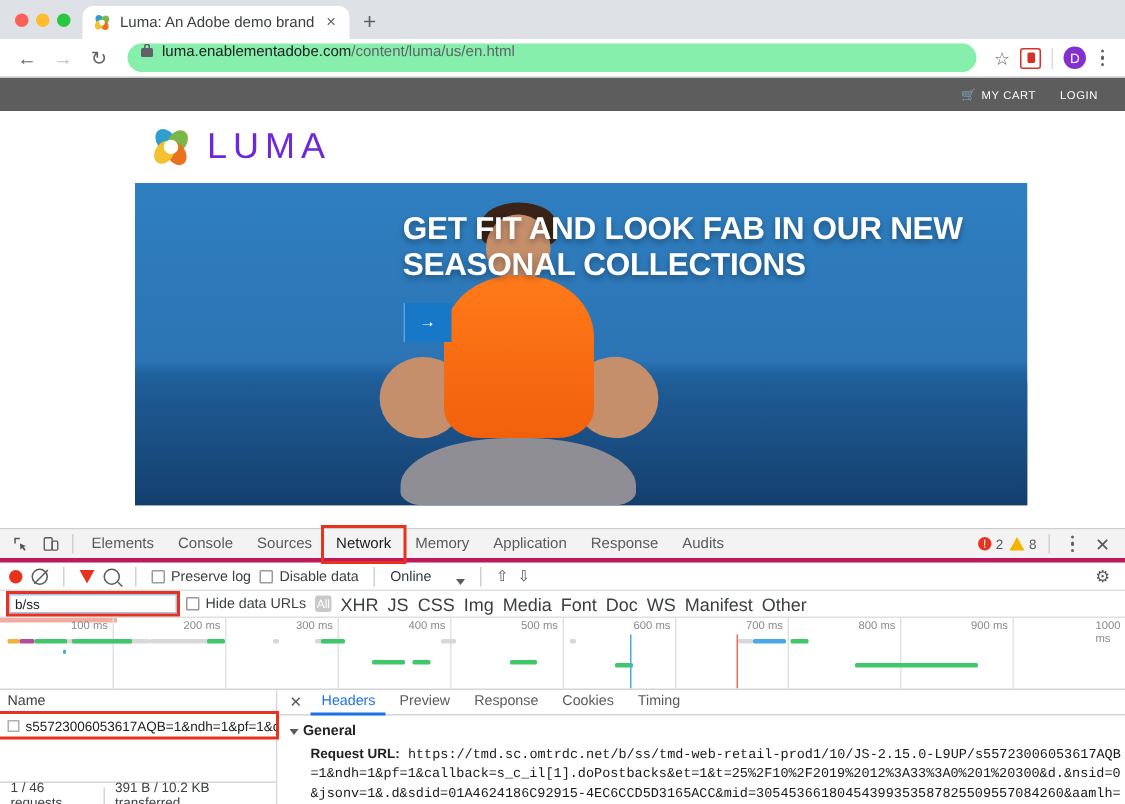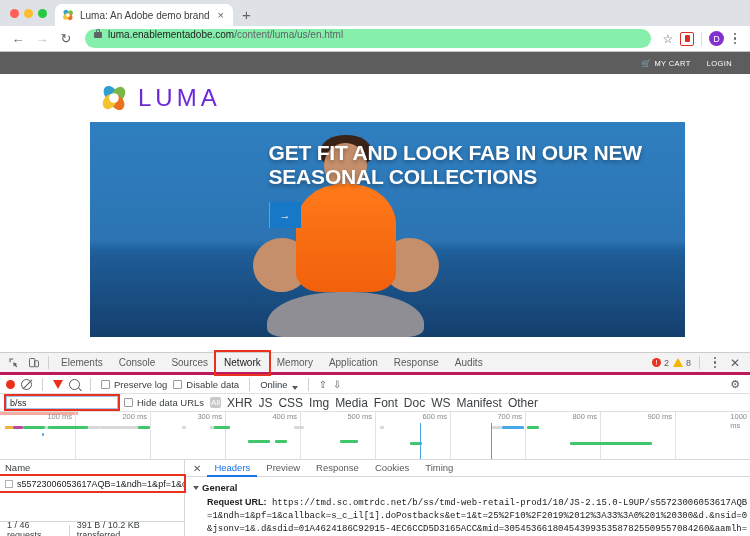--- a/index.html
+++ b/index.html
@@ -137,21 +137,21 @@
                       height:1.3px; background:#5a5a5a; transform:rotate(-45deg); }
   .funnel { width:0;height:0;border-left:5.5px solid transparent;
             border-right:5.5px solid transparent;border-top:9px solid #e8321e; }
   .search-ico { width:11px; height:11px; border:1.3px solid #5a5a5a;
                 border-radius:50%; position:relative; }
   .search-ico::after { content:""; position:absolute; right:-3px; bottom:-2px;
                        width:4px; height:1.3px; background:#5a5a5a; transform:rotate(45deg); }
   .cb { width:9px; height:9px; border:1px solid #9a9a9a; background:#fff;
         border-radius:1px; display:inline-block; vertical-align:-1px; }
   .tb-item { display:flex; align-items:center; gap:4px; color:#3c4043; font-size:9.5px; }
-  .sel-online { display:flex; align-items:flex-end; gap:4px; font-size:9.5px; }
+  .sel-online { display:flex; align-items:flex-end; gap:16px; font-size:9.5px; }
   .caret { width:0;height:0;border-left:3px solid transparent;
            border-right:3px solid transparent;border-top:4px solid #5a5a5a; }
   .arrow-up, .arrow-dn { font-size:10px; color:#5a5a5a; }
   .gear { margin-left:auto; font-size:11px; color:#5a5a5a; padding-right:4px; }
 
   .dt-filterbar { height:18px; display:flex; align-items:center; gap:6px;
                   padding:0 6px; border-bottom:1px solid #e0e0e0; }
   .filter-input { width:112px; height:13px; border:1px solid #9fc6f0; background:#fff;
                   font-size:9px; padding:0 3px; color:#202124; line-height:12px; }
   .atag { width:11px; height:11px; background:#c9c9c9; color:#fff; font-size:8px;

